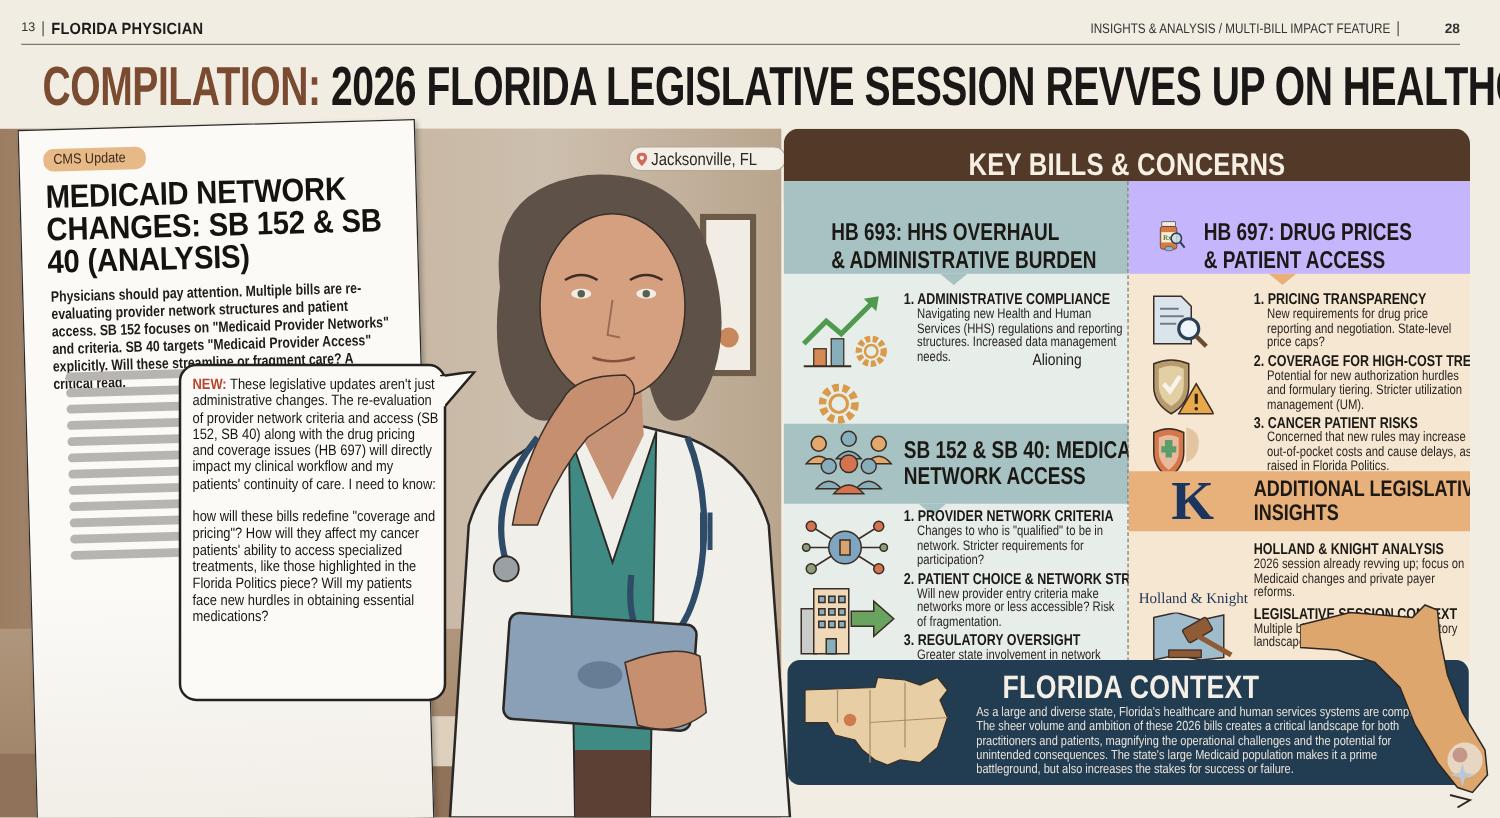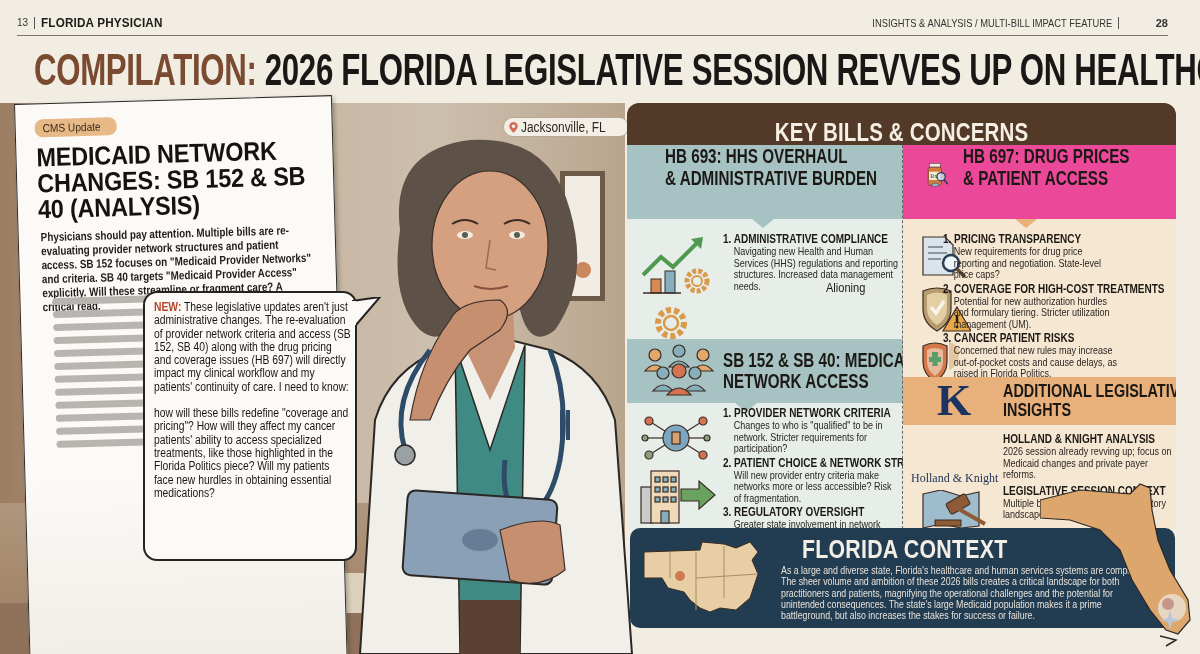--- a/index.html
+++ b/index.html
@@ -113,24 +113,24 @@
       height: 58px; background: #533a28; color: #f6efe4;
       display: flex; align-items: center; justify-content: center;
       font-size: 25px; font-weight: 700; letter-spacing: 0.2px;
     }
     .rpanel .title-bar span { display: inline-block; transform: scaleX(0.82); }
     .col-left { position: absolute; left: 0; top: 42px; width: 276px; height: 384px; background: #e7ede9; }
     .col-right { position: absolute; left: 276px; top: 42px; width: 273px; height: 384px; background: #f6e7d2; }
     .divider-dots { position: absolute; left: 275px; top: 42px; height: 384px; border-left: 1.5px dashed #6c665f; }
 
     .bill-head {
-      position: relative; height: 74px; display: flex; align-items: flex-start; gap: 14px; padding-left: 24px;
+      position: relative; height: 74px; display: flex; align-items: flex-end; gap: 14px; padding-left: 24px;
     }
     .bill-head.teal { background: #a6c2c2; }
-    .bill-head.tan { background: #ec4899; }
+    .bill-head.tan { background: #c4b5fd; }
     .bill-head .htxt {
       font-size: 19.5px; line-height: 22px; font-weight: 700; color: #1c1915;
       transform: scaleX(0.78); transform-origin: left; white-space: nowrap;
     }
     .bill-head .notch {
       position: absolute; bottom: -9px; width: 0; height: 0;
       border-left: 11px solid transparent; border-right: 11px solid transparent;
     }
     .bill-head.teal .notch { border-top: 9px solid #a6c2c2; left: 125px; }
     .bill-head.tan .notch { border-top: 9px solid #e9b07a; left: 112px; }
@@ -473,21 +473,21 @@
     </svg>
     <svg class="icon-box" style="left:16px;top:195px" width="44" height="44" viewBox="0 0 44 44">
       <path d="M30 30 Q40 26 40 14 Q40 4 30 2 V30 Z" fill="#e4c5a1"></path>
       <path d="M4 6 Q16 0 28 6 V22 Q28 34 16 42 Q4 34 4 22 Z" fill="#d4774a" stroke="#3b2c24" stroke-width="1.2"></path>
       <path d="M8 10 Q16 6 24 10 V22 Q24 30 16 36 Q8 30 8 22 Z" fill="#e8b99a"></path>
       <path d="M13 16 H19 V12 H13 Z M13 16 V22 H19 V16" fill="#5b9e6b"></path>
       <rect x="10" y="17" width="12" height="5" fill="#5b9e6b"></rect>
         <rect x="13.5" y="13" width="5" height="13" fill="#5b9e6b"></rect>
     </svg>
 
-    <div class="items" style="padding-left:40px">
+    <div class="items" style="padding-left:100px">
       <div class="item">
         <div class="it">1. PRICING TRANSPARENCY</div>
         <div class="id">New requirements for drug price reporting and negotiation. State-level price caps?</div>
       </div>
       <div class="item">
         <div class="it">2. COVERAGE FOR HIGH-COST TREATMENTS</div>
         <div class="id">Potential for new authorization hurdles and formulary tiering. Stricter utilization management (UM).</div>
       </div>
       <div class="item">
         <div class="it">3. CANCER PATIENT RISKS</div>

